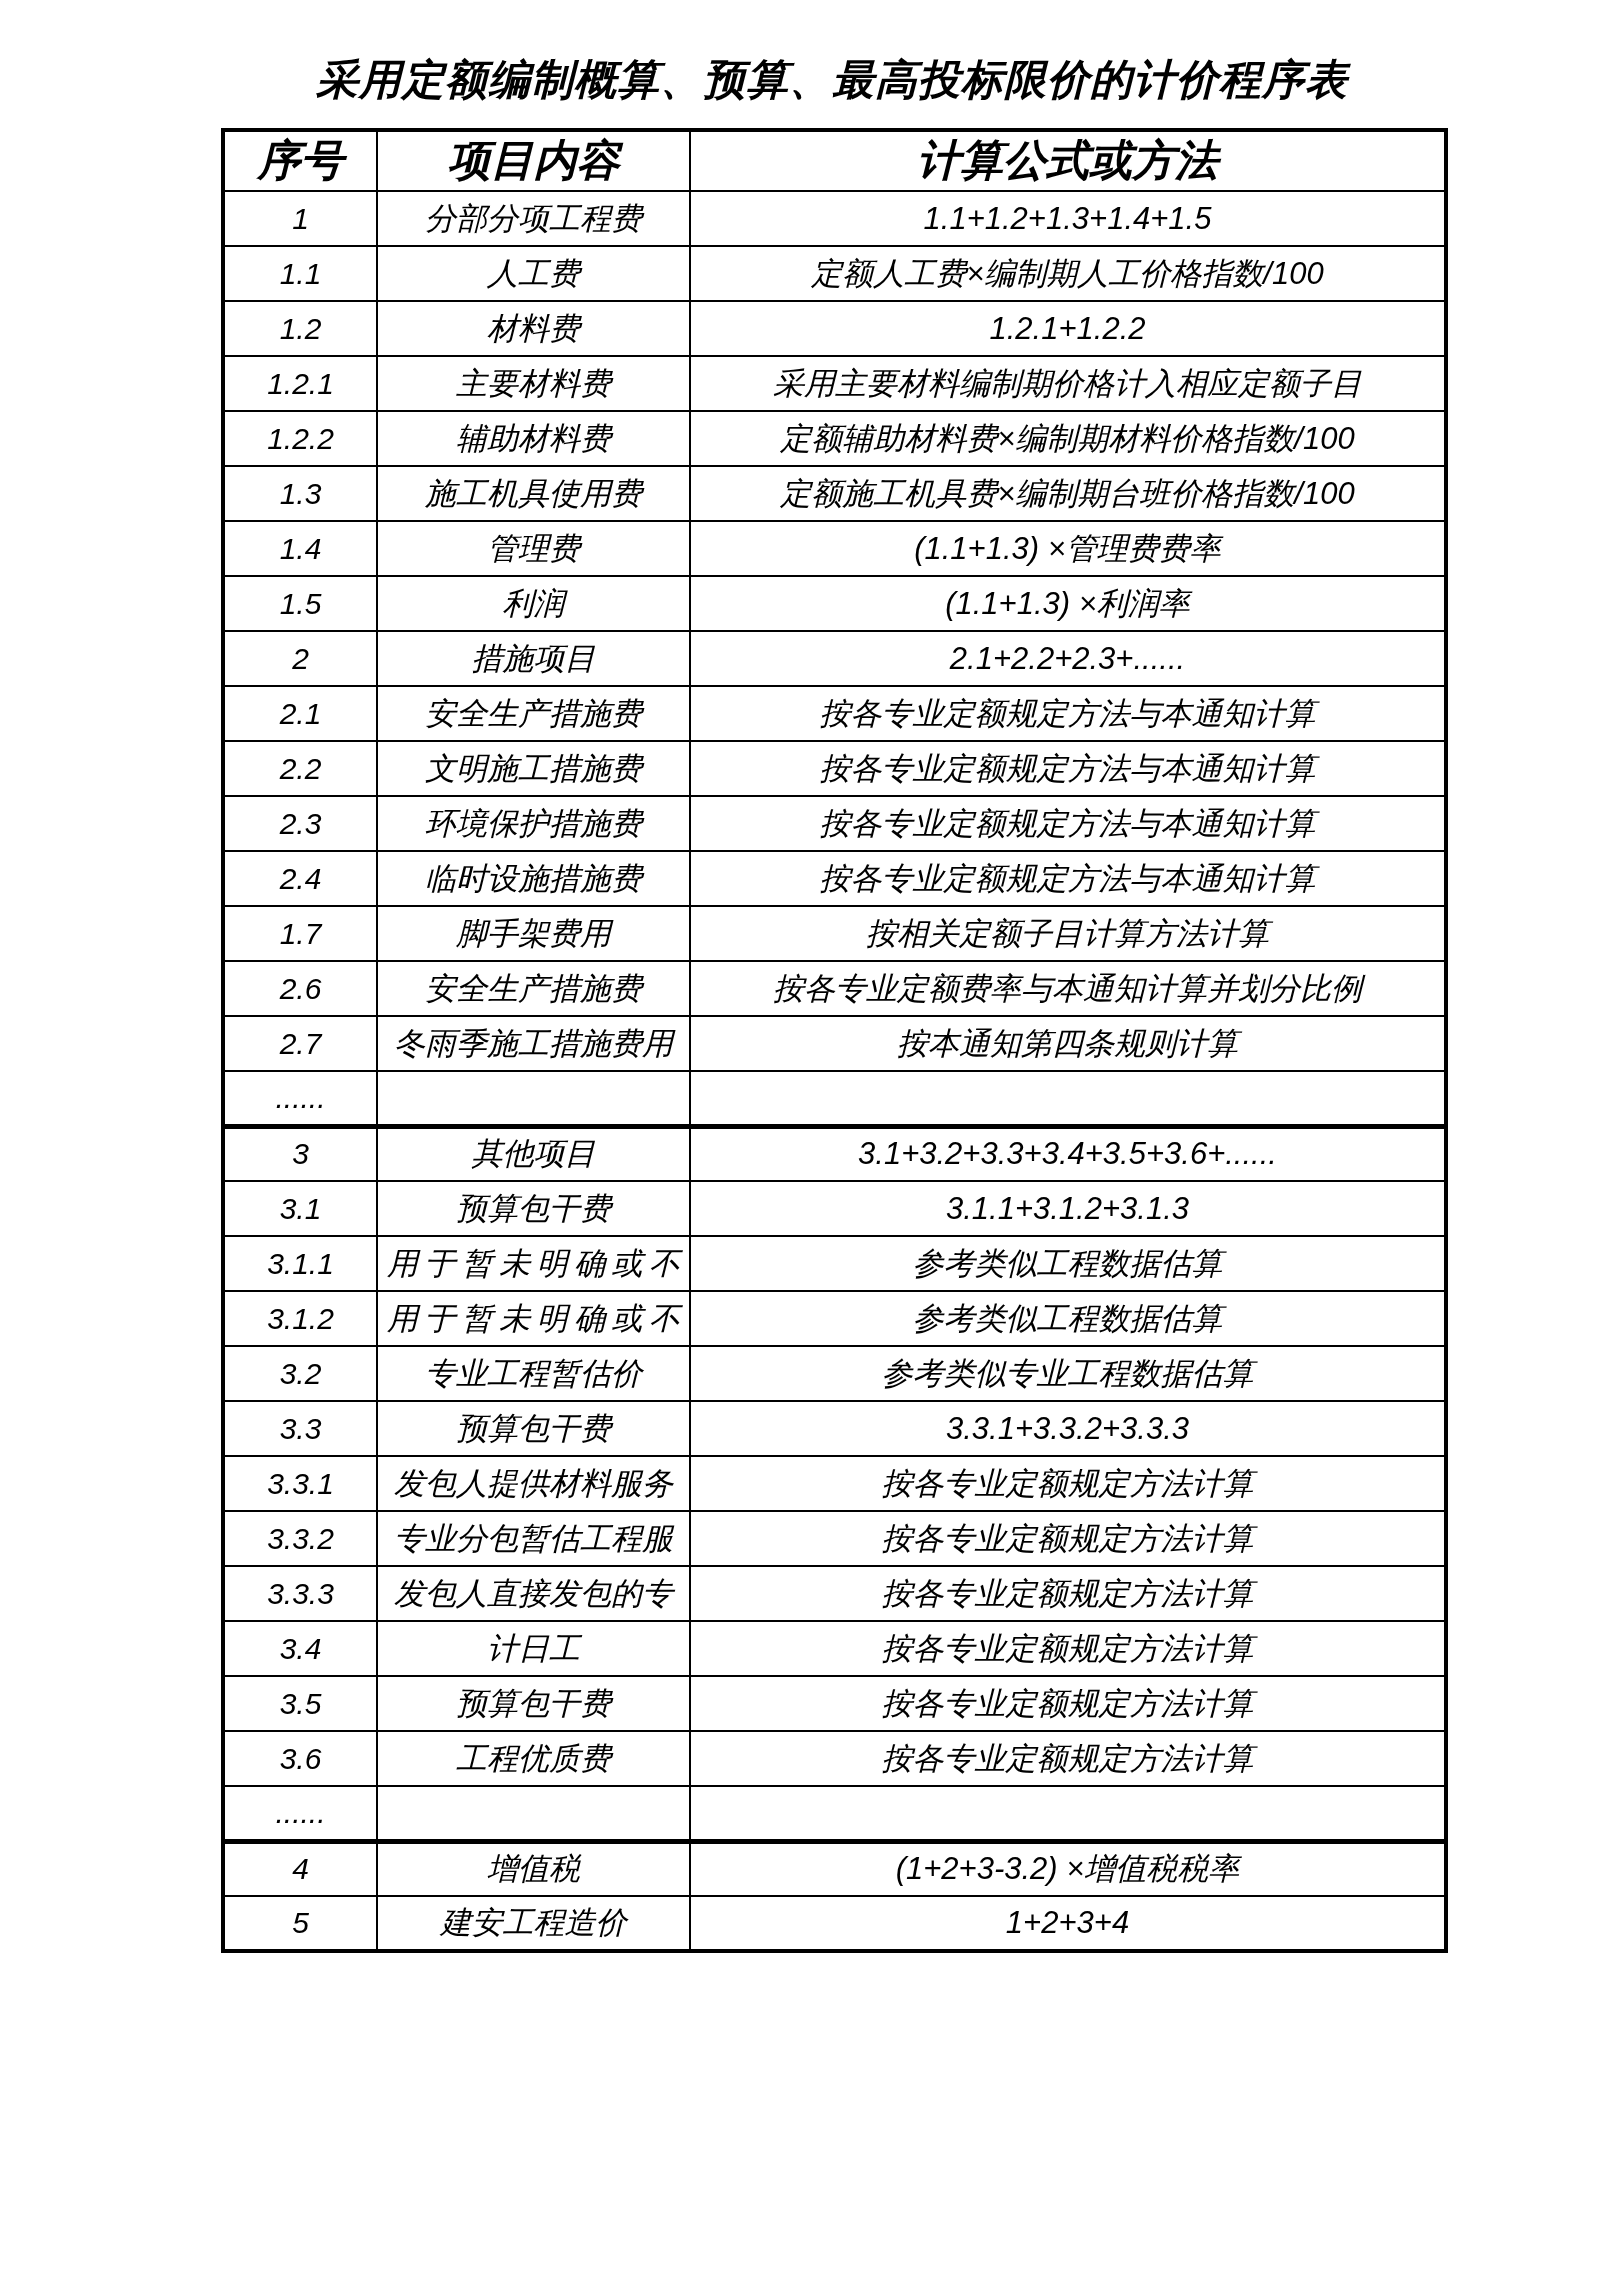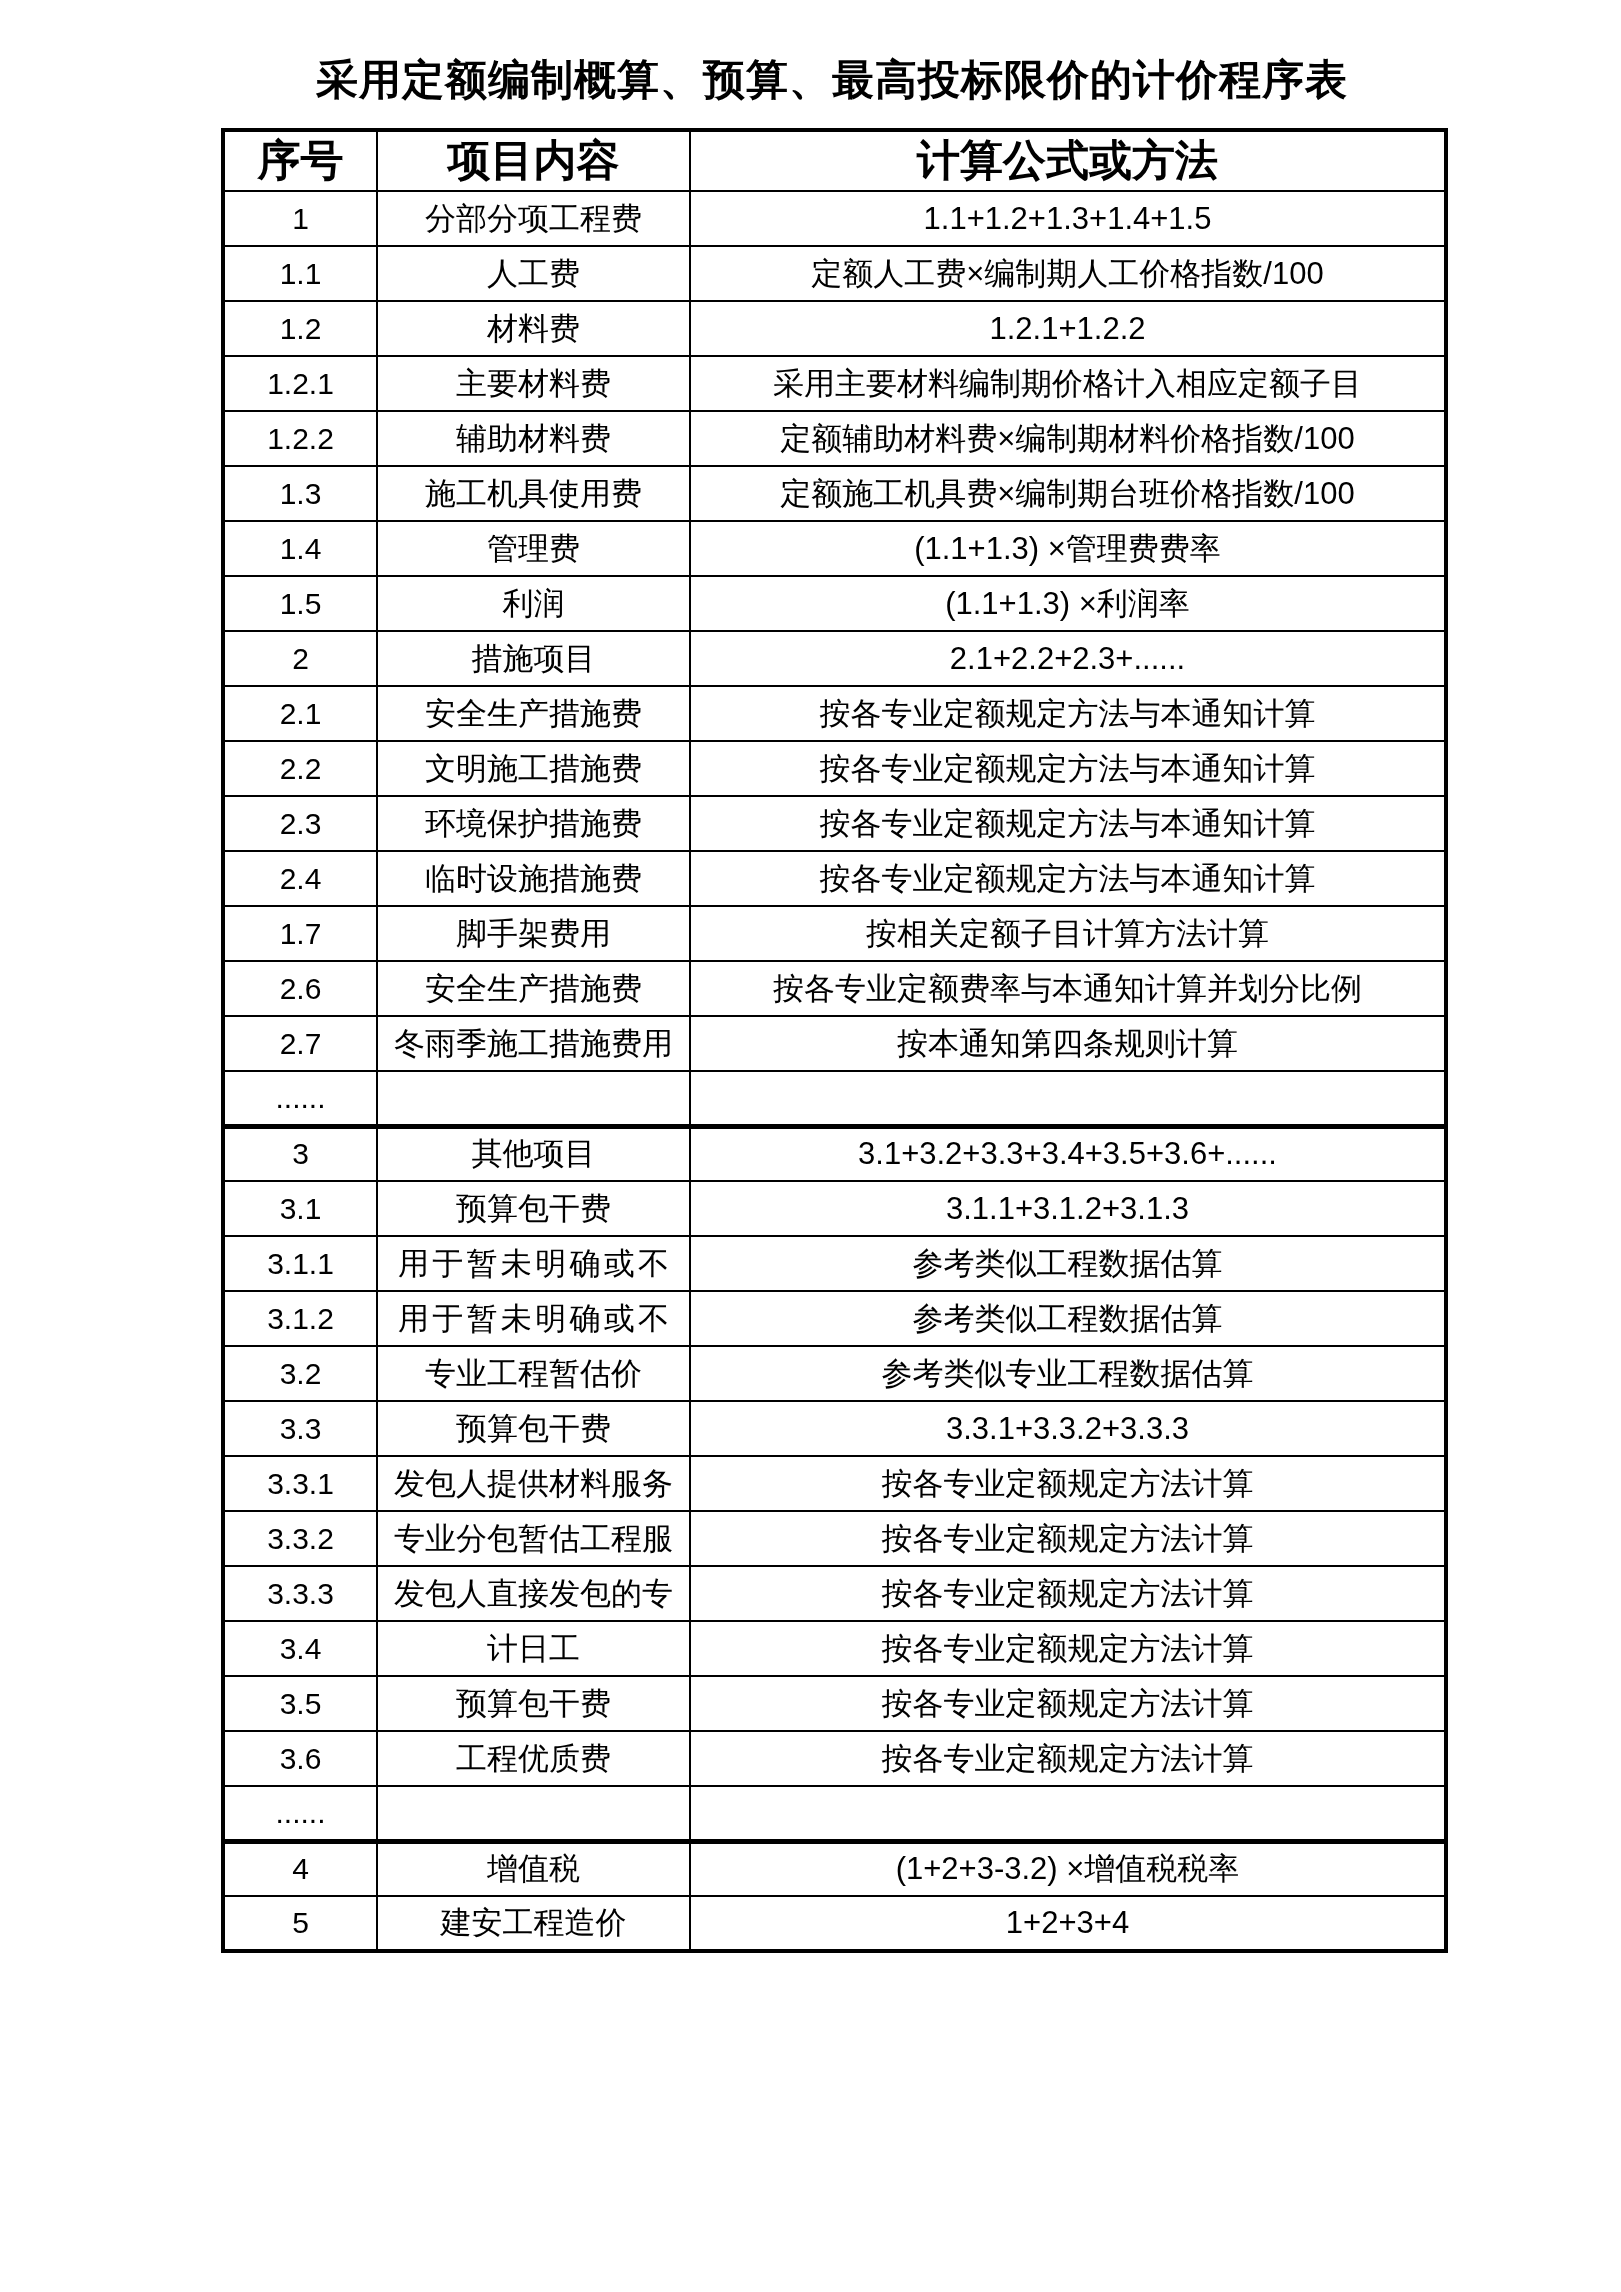--- a/index.html
+++ b/index.html
@@ -8,20 +8,21 @@
     background: #ffffff;
     font-family: "Liberation Sans", "DejaVu Sans", sans-serif;
     color: #000000;
   }
   .page {
     position: relative;
     width: 1546px;
     height: 2293px;
     background: #ffffff;
     overflow: hidden;
+    font-style: italic;
   }
   .doc-title {
     position: absolute;
     top: 55px;
     left: 221px;
     width: 1222px;
     text-align: center;
     font-size: 42px;
     line-height: 49px;
     font-weight: bold;
@@ -57,21 +58,21 @@
   tbody td {
     height: 55px;
     font-size: 31px;
     font-weight: normal;
   }
   tbody td.no-cell { font-size: 30px; }
   tr.section-start td { border-top: 5.9px solid #000000; }
   td.spread {
     text-align: justify;
     text-align-last: justify;
-    padding: 0 20px;
+    padding: 0 9px;
   }
 </style>
 </head>
 <body>
 
 <div class="page">
 
   <div class="doc-title">采用定额编制概算、预算、最高投标限价的计价程序表</div>
 
   <table class="pricing">

